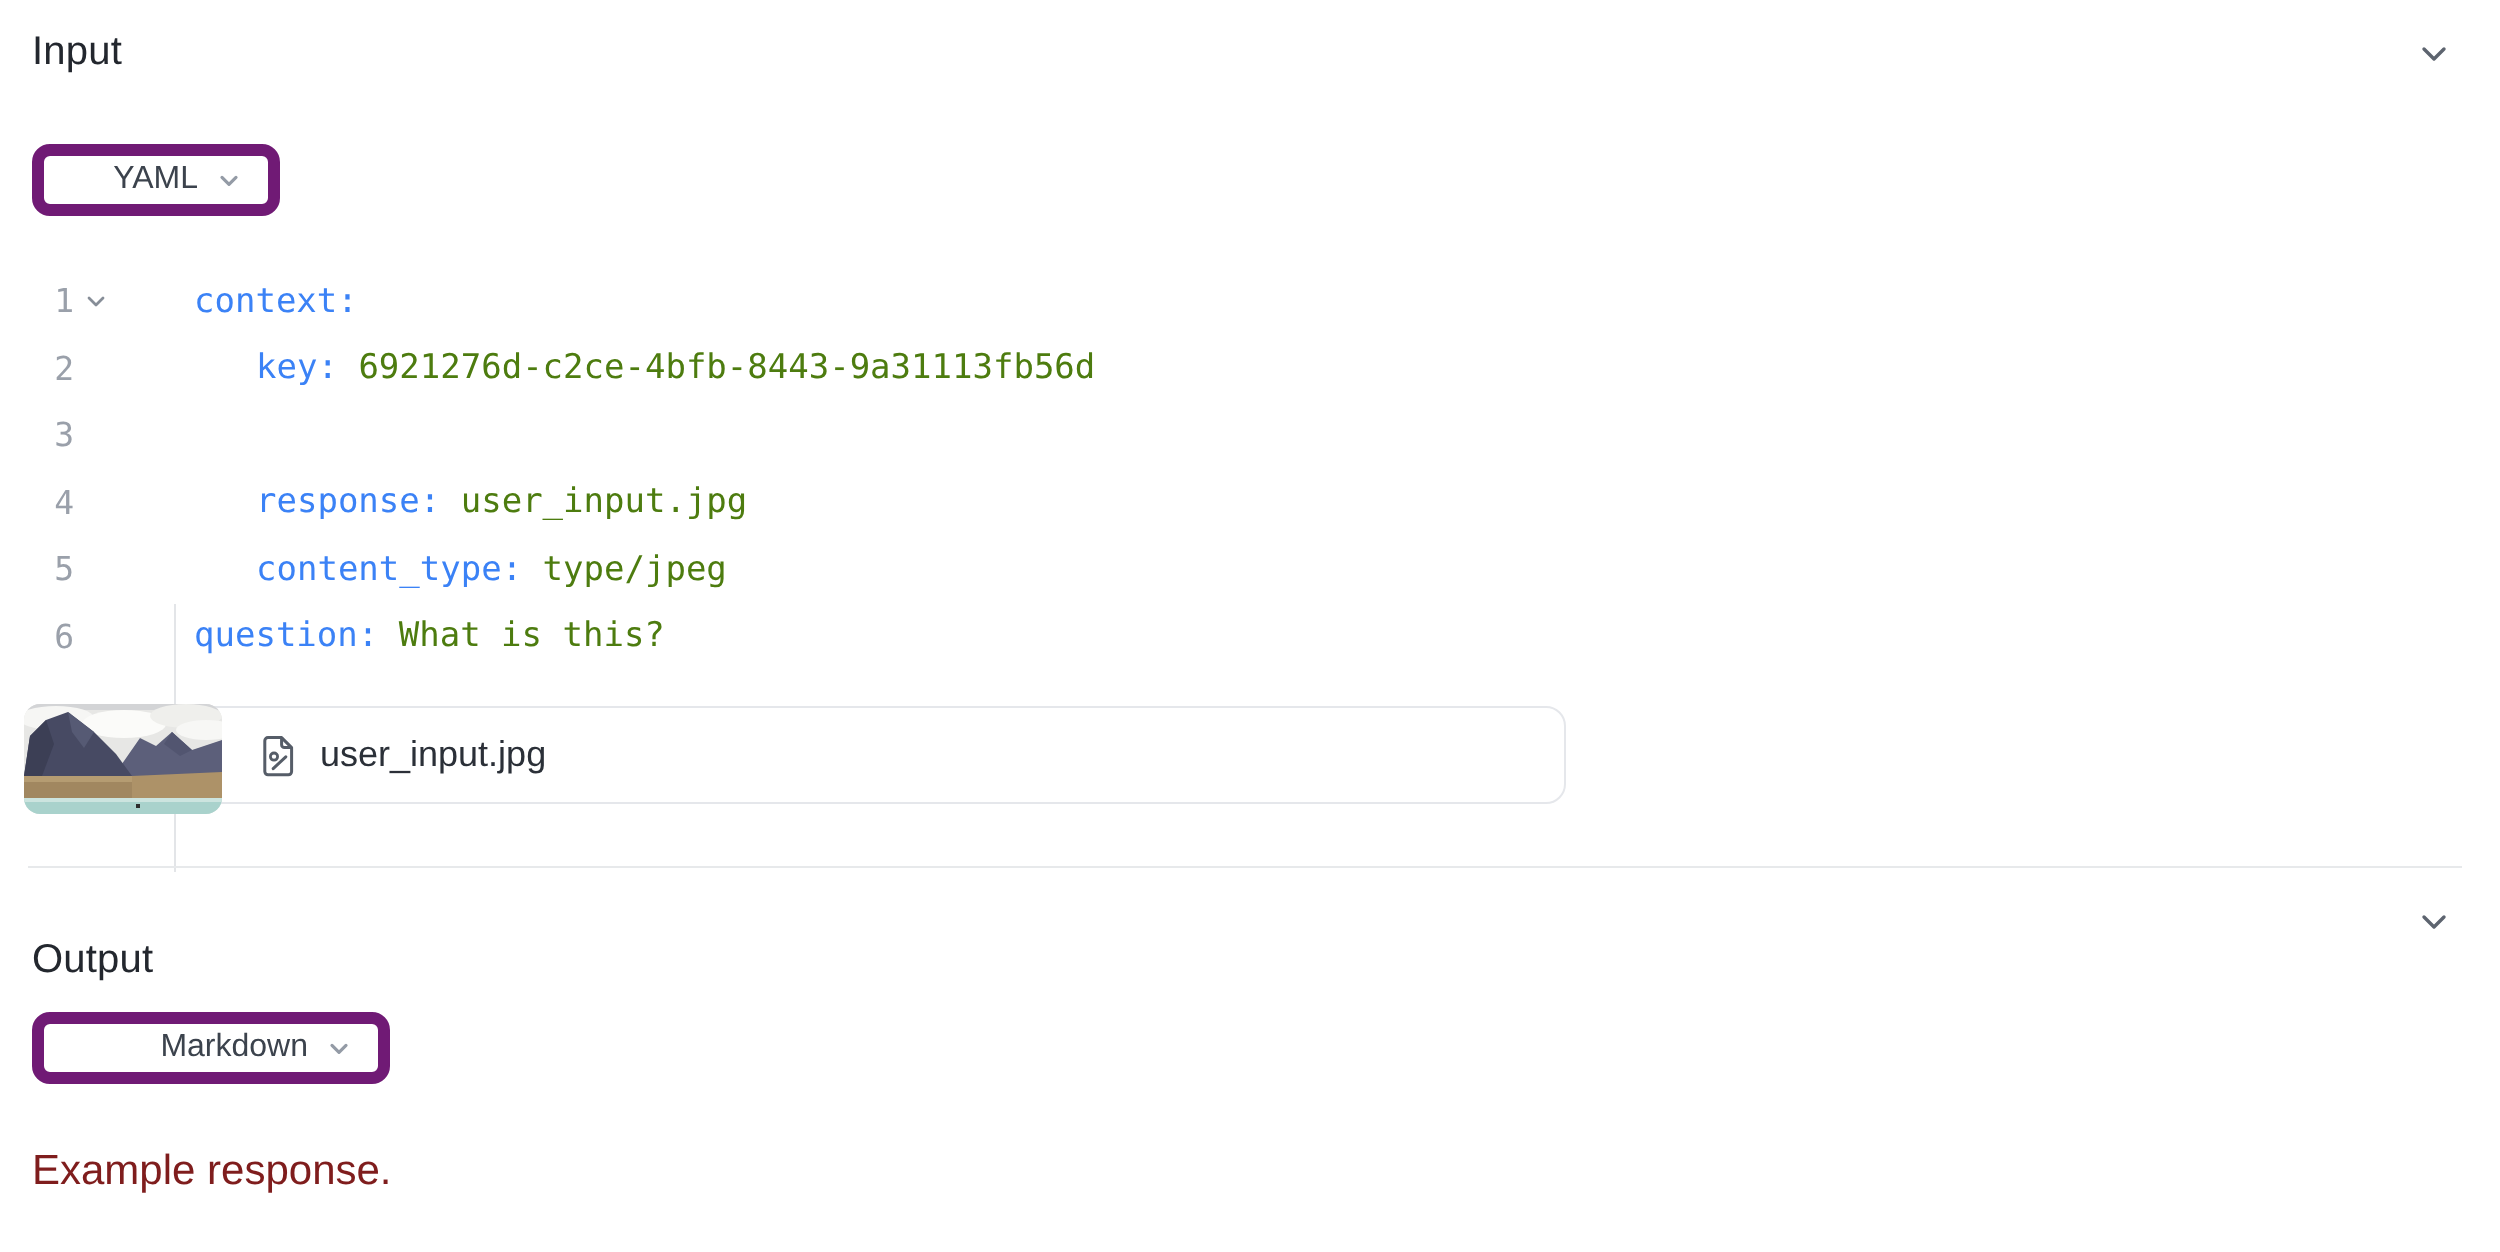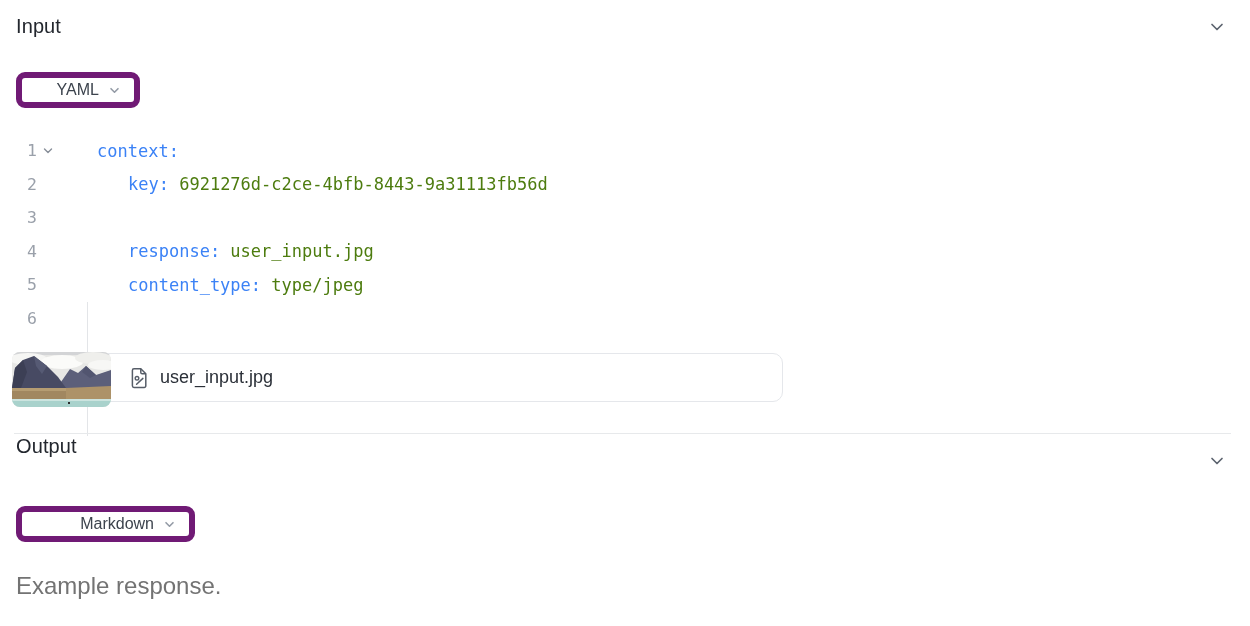--- a/index.html
+++ b/index.html
@@ -54,21 +54,21 @@
   .attachment-thumb {
     position: absolute; left: 12px; top: 352px; width: 99px; height: 55px;
     border-radius: 8px; overflow: hidden; z-index: 2; cursor: pointer;
   }
   .attachment-thumb svg { display: block; }
 
   .divider { position: absolute; left: 14px; top: 433px; width: 1217px; height: 1px; background: #e7e9eb; }
 
   .response-text {
     position: absolute; left: 16px; top: 571px;
-    font-size: 24px; line-height: 30px; color: #737373;
+    font-size: 21px; line-height: 30px; color: #7f1d1d;
   }
   svg { display: block; }
 </style>
 </head>
 <body>
 
 <div class="page">
 
   <h2 class="section-title" style="top:13px;">Input</h2>
 
@@ -119,20 +119,21 @@
 
     <div class="code-line indented">
       <span class="ln">5</span>
       <span class="fold-slot"></span>
       <span class="code-text"><span class="tok-key">content_type:</span><span class="tok-val"> type/jpeg</span></span>
     </div>
 
     <div class="code-line">
       <span class="ln">6</span>
       <span class="fold-slot"></span>
+      <span class="code-text"><span class="tok-key">question:</span><span class="tok-val"> What is this?</span></span>
     </div>
   </div>
 
   <div class="attachment-box">
     <span>
       <svg width="20" height="22" viewBox="0 0 20 22" fill="none">
         <path d="M5 1.8 H11.8 L16.8 6.8 V18.8 A1.6 1.6 0 0 1 15.2 20.4 H5 A1.6 1.6 0 0 1 3.4 18.8 V3.4 A1.6 1.6 0 0 1 5 1.8 Z" stroke="#565d68" stroke-width="1.5" stroke-linejoin="round"></path>
         <path d="M11.8 1.8 V5.4 A1.4 1.4 0 0 0 13.2 6.8 H16.8" stroke="#565d68" stroke-width="1.5" stroke-linejoin="round"></path>
         <circle cx="8" cy="11.3" r="1.8" stroke="#565d68" stroke-width="1.4"></circle>
         <path d="M7.6 17.3 L13.9 11.4" stroke="#565d68" stroke-width="1.5" stroke-linecap="round"></path>
@@ -158,21 +159,21 @@
       <rect x="0" y="36" width="99" height="3" fill="#b59c72"></rect>
       <polygon points="54,36 99,34 99,48 54,48" fill="#ad9268"></polygon>
       <rect x="0" y="47" width="99" height="8" fill="#a9d2cc"></rect>
       <rect x="0" y="47" width="99" height="2" fill="#cce4df"></rect>
       <rect x="56" y="50" width="2" height="2" fill="#2d2d2d"></rect>
     </svg>
   </div>
 
   <div class="divider"></div>
 
-  <h2 class="section-title" style="top:433px;">Output</h2>
+  <h2 class="section-title" style="top:467px;">Output</h2>
 
   <div class="collapse-chevron" style="top:451px;">
     <svg width="20" height="20" viewBox="0 0 20 20" fill="none">
       <polyline points="5,7.5 10,12.5 15,7.5" stroke="#5d646f" stroke-width="1.7" stroke-linecap="round" stroke-linejoin="round"></polyline>
     </svg>
   </div>
 
   <button class="fmt-btn" style="top:506px; width:179px;">
     <span>Markdown</span>
     <span>

